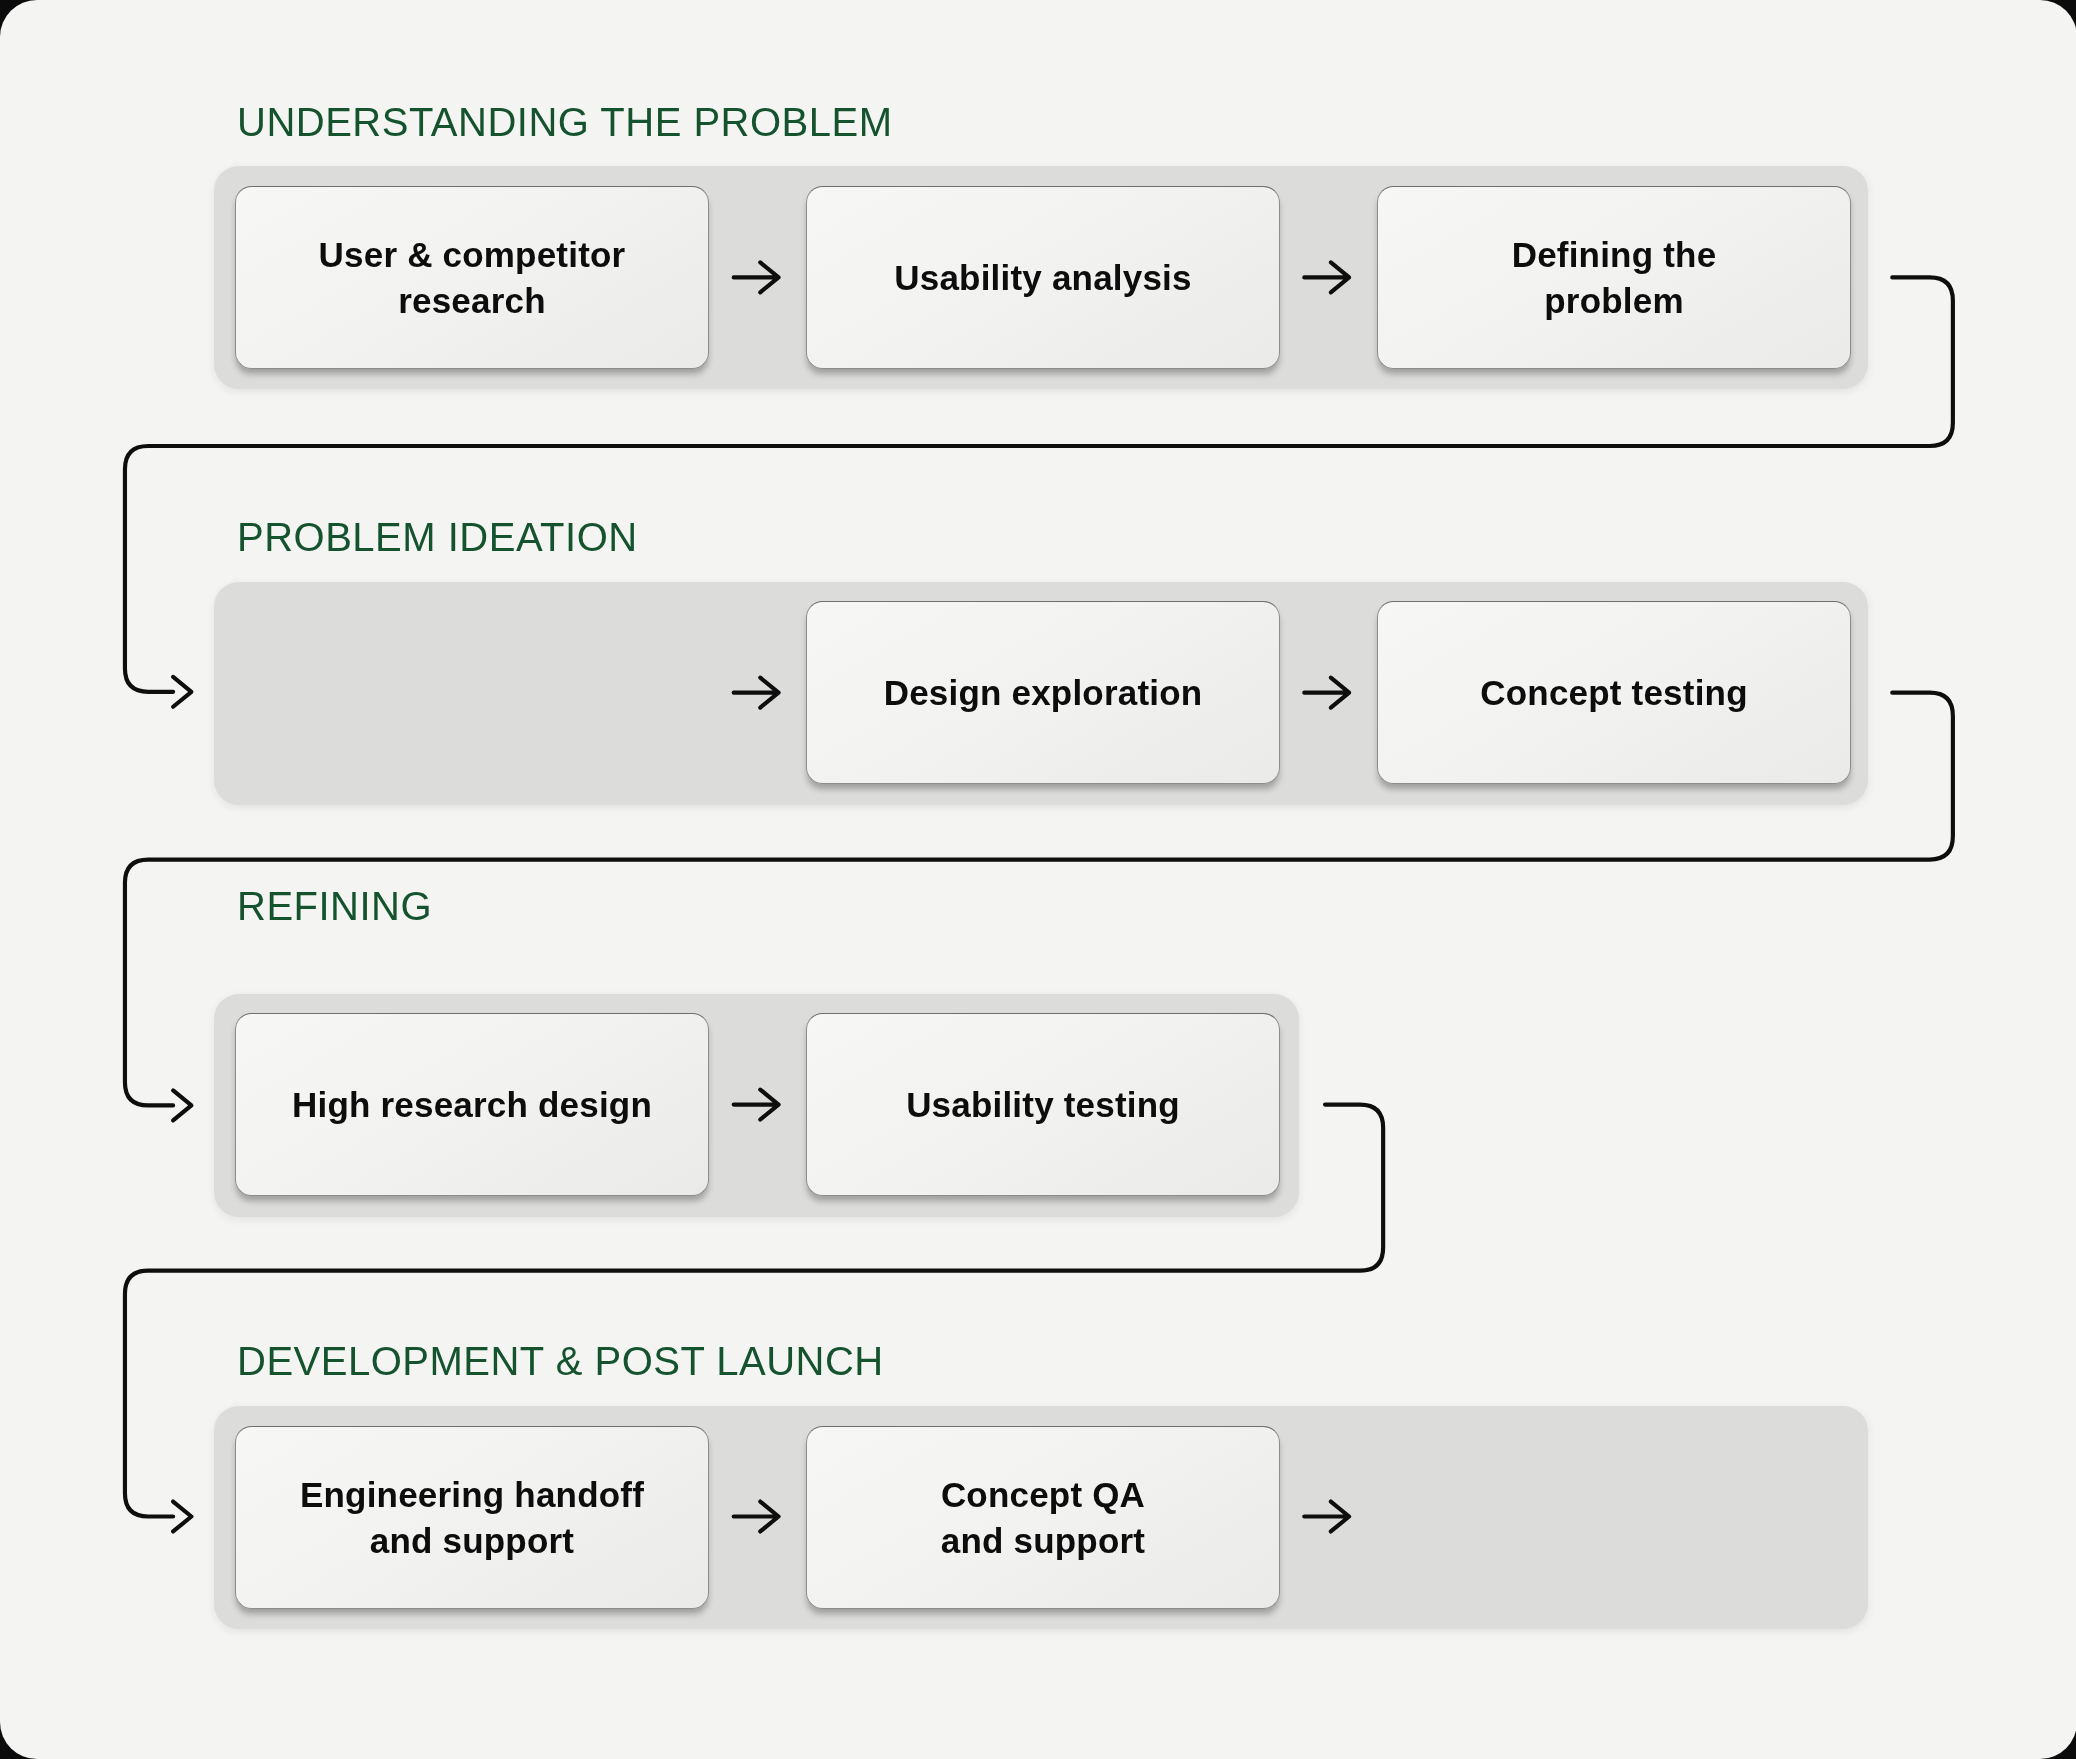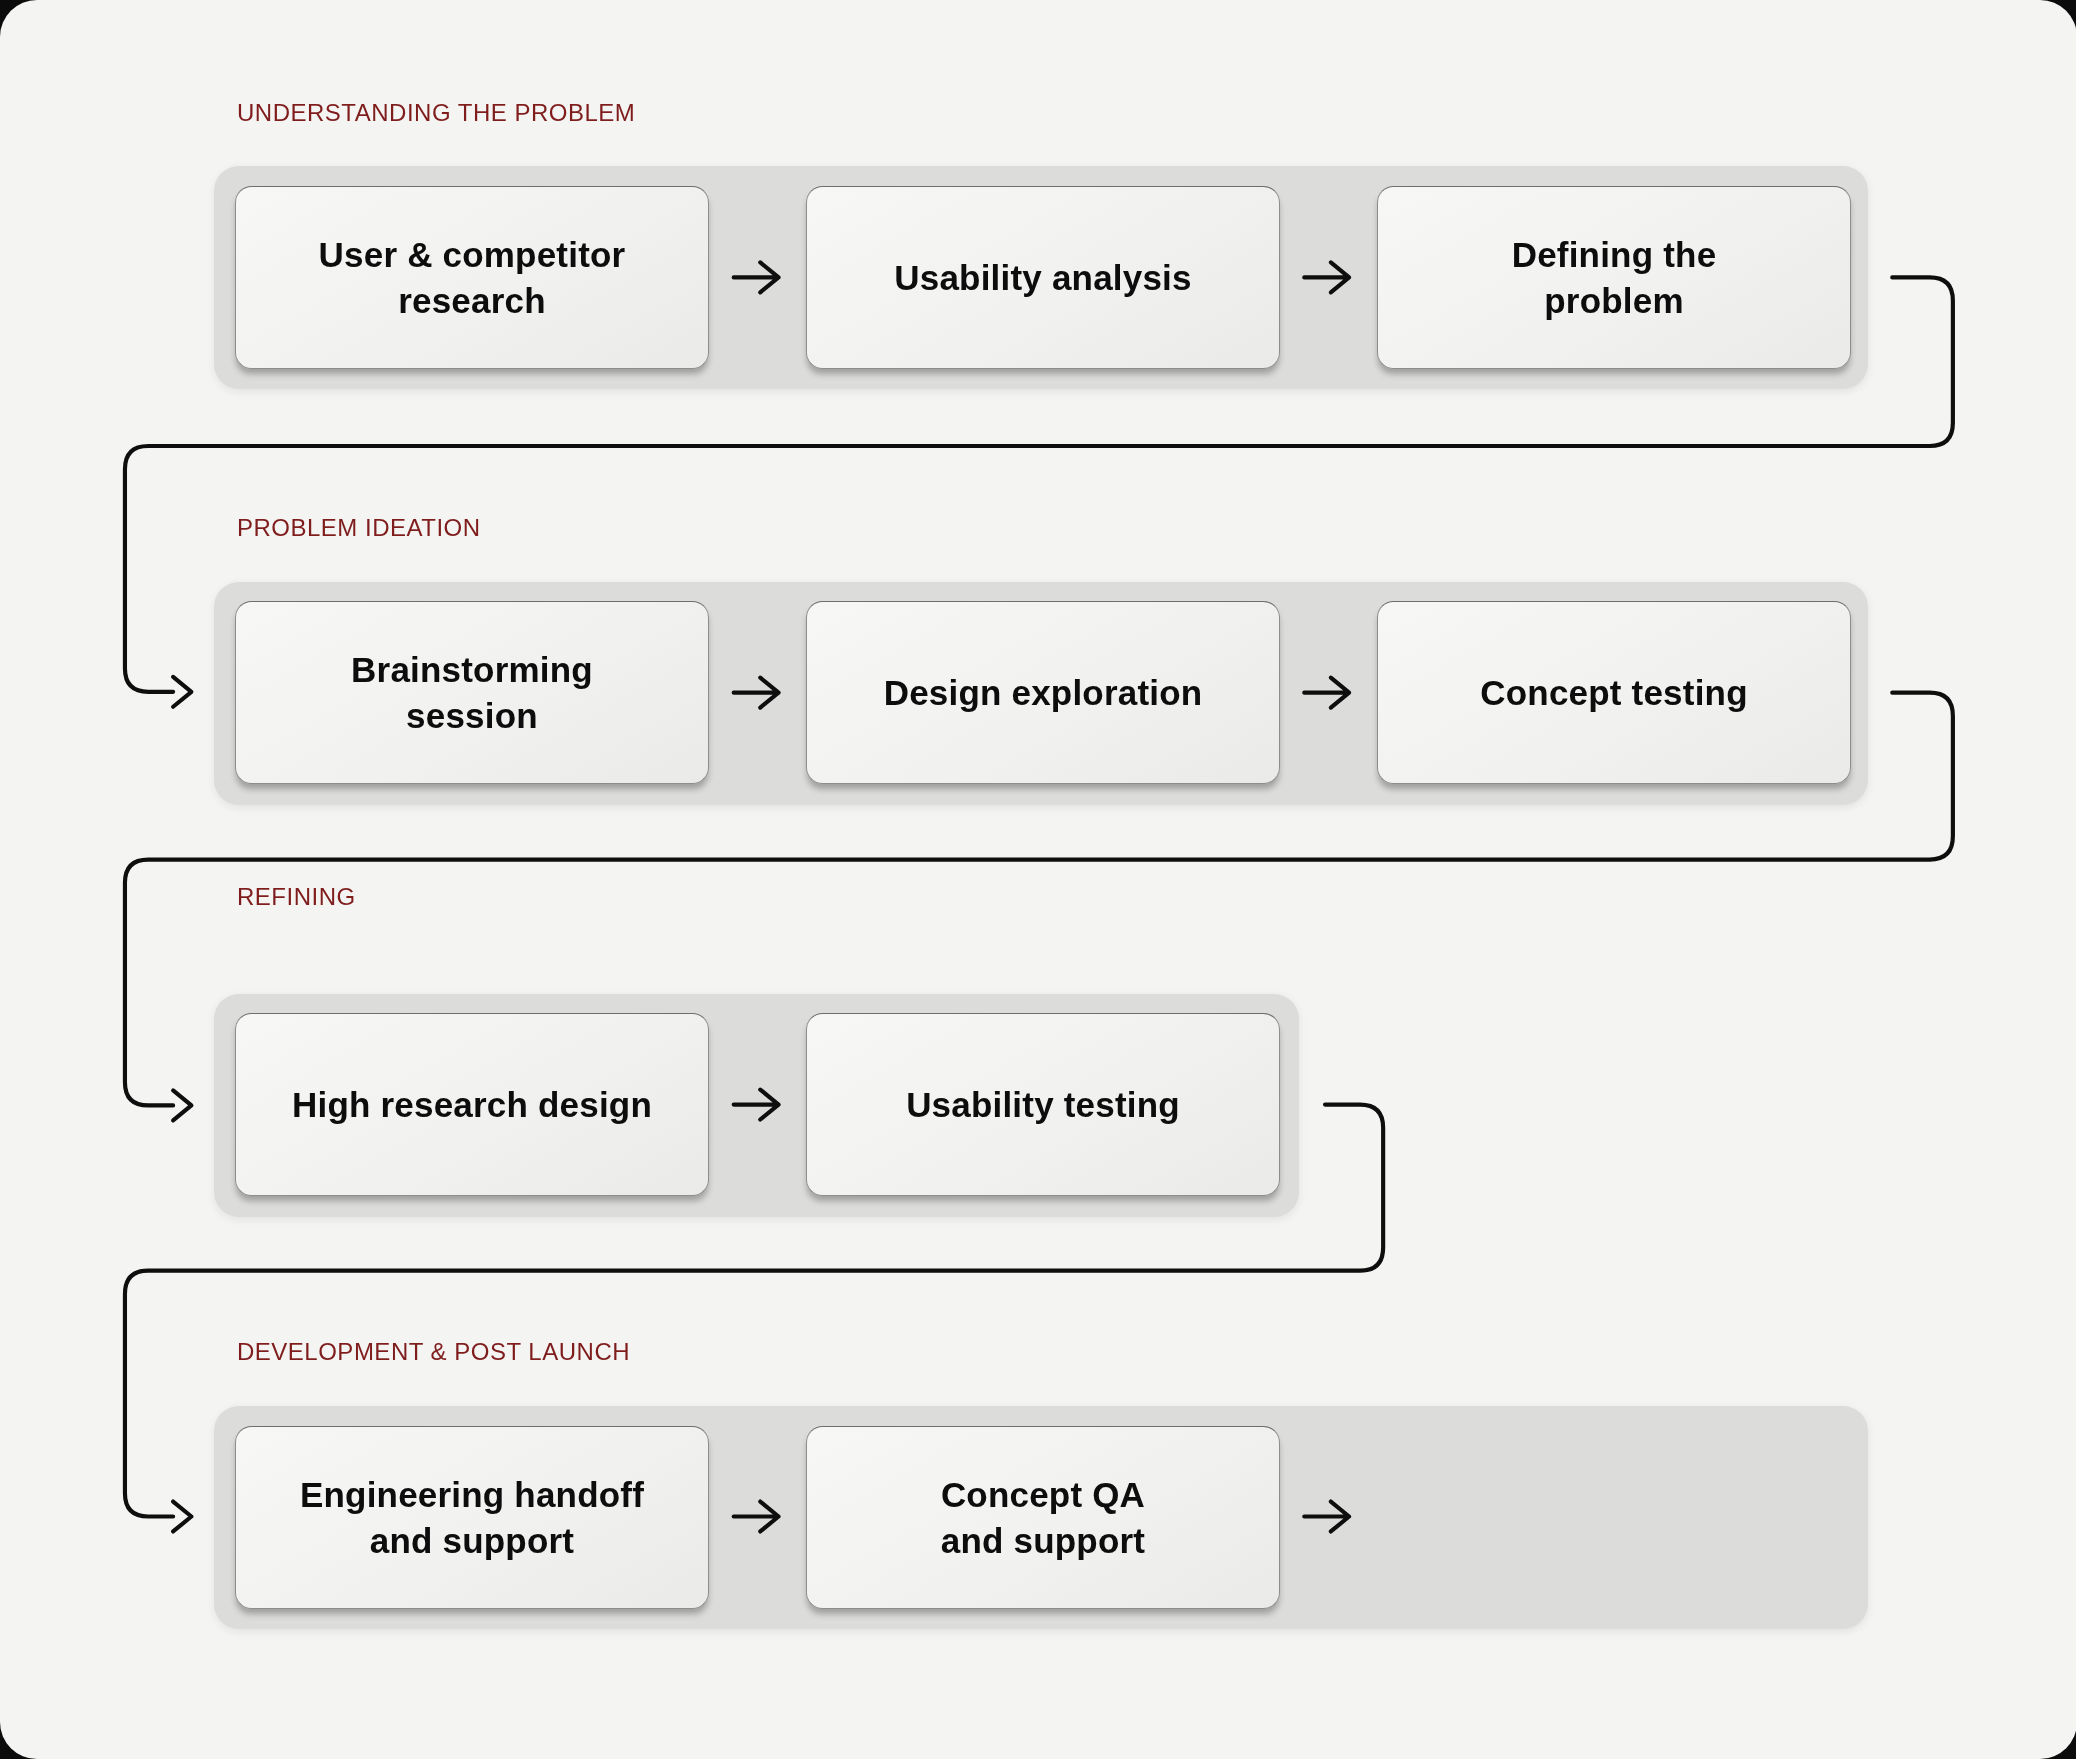--- a/index.html
+++ b/index.html
@@ -12,25 +12,25 @@
     position: relative;
     width: 2077px;
     height: 1759px;
     background: #f4f4f3;
     border-radius: 37px;
     overflow: hidden;
   }
   .section-label {
     position: absolute;
     left: 237px;
-    font-size: 24px;
+    font-size: 40px;
     font-weight: 400;
     line-height: 1.1;
     letter-spacing: 0.5px;
-    color: #7f1d1d;
+    color: #14532d;
     white-space: nowrap;
   }
   .strip {
     position: absolute;
     left: 214px;
     height: 223px;
     background: #dcdcdb;
     border-radius: 25px;
     box-shadow: 0 2.5px 8.3px rgba(0,0,0,0.07);
   }
@@ -87,24 +87,20 @@
   <div class="box" style="left:806px; top:186px">
     <span class="box-label">Usability analysis</span>
   </div>
   <div class="box" style="left:1377px; top:186px">
     <span class="box-label">Defining the
 problem</span>
   </div>
 
   <div class="section-label" style="top:515px">PROBLEM IDEATION</div>
   <div class="strip wide" style="top:582px"></div>
-  <div class="box" style="left:235px; top:601px">
-    <span class="box-label">Brainstorming
-session</span>
-  </div>
   <div class="box" style="left:806px; top:601px">
     <span class="box-label">Design exploration</span>
   </div>
   <div class="box" style="left:1377px; top:601px">
     <span class="box-label">Concept testing</span>
   </div>
 
   <div class="section-label" style="top:884px">REFINING</div>
   <div class="strip narrow" style="top:994px"></div>
   <div class="box" style="left:235px; top:1013px">

